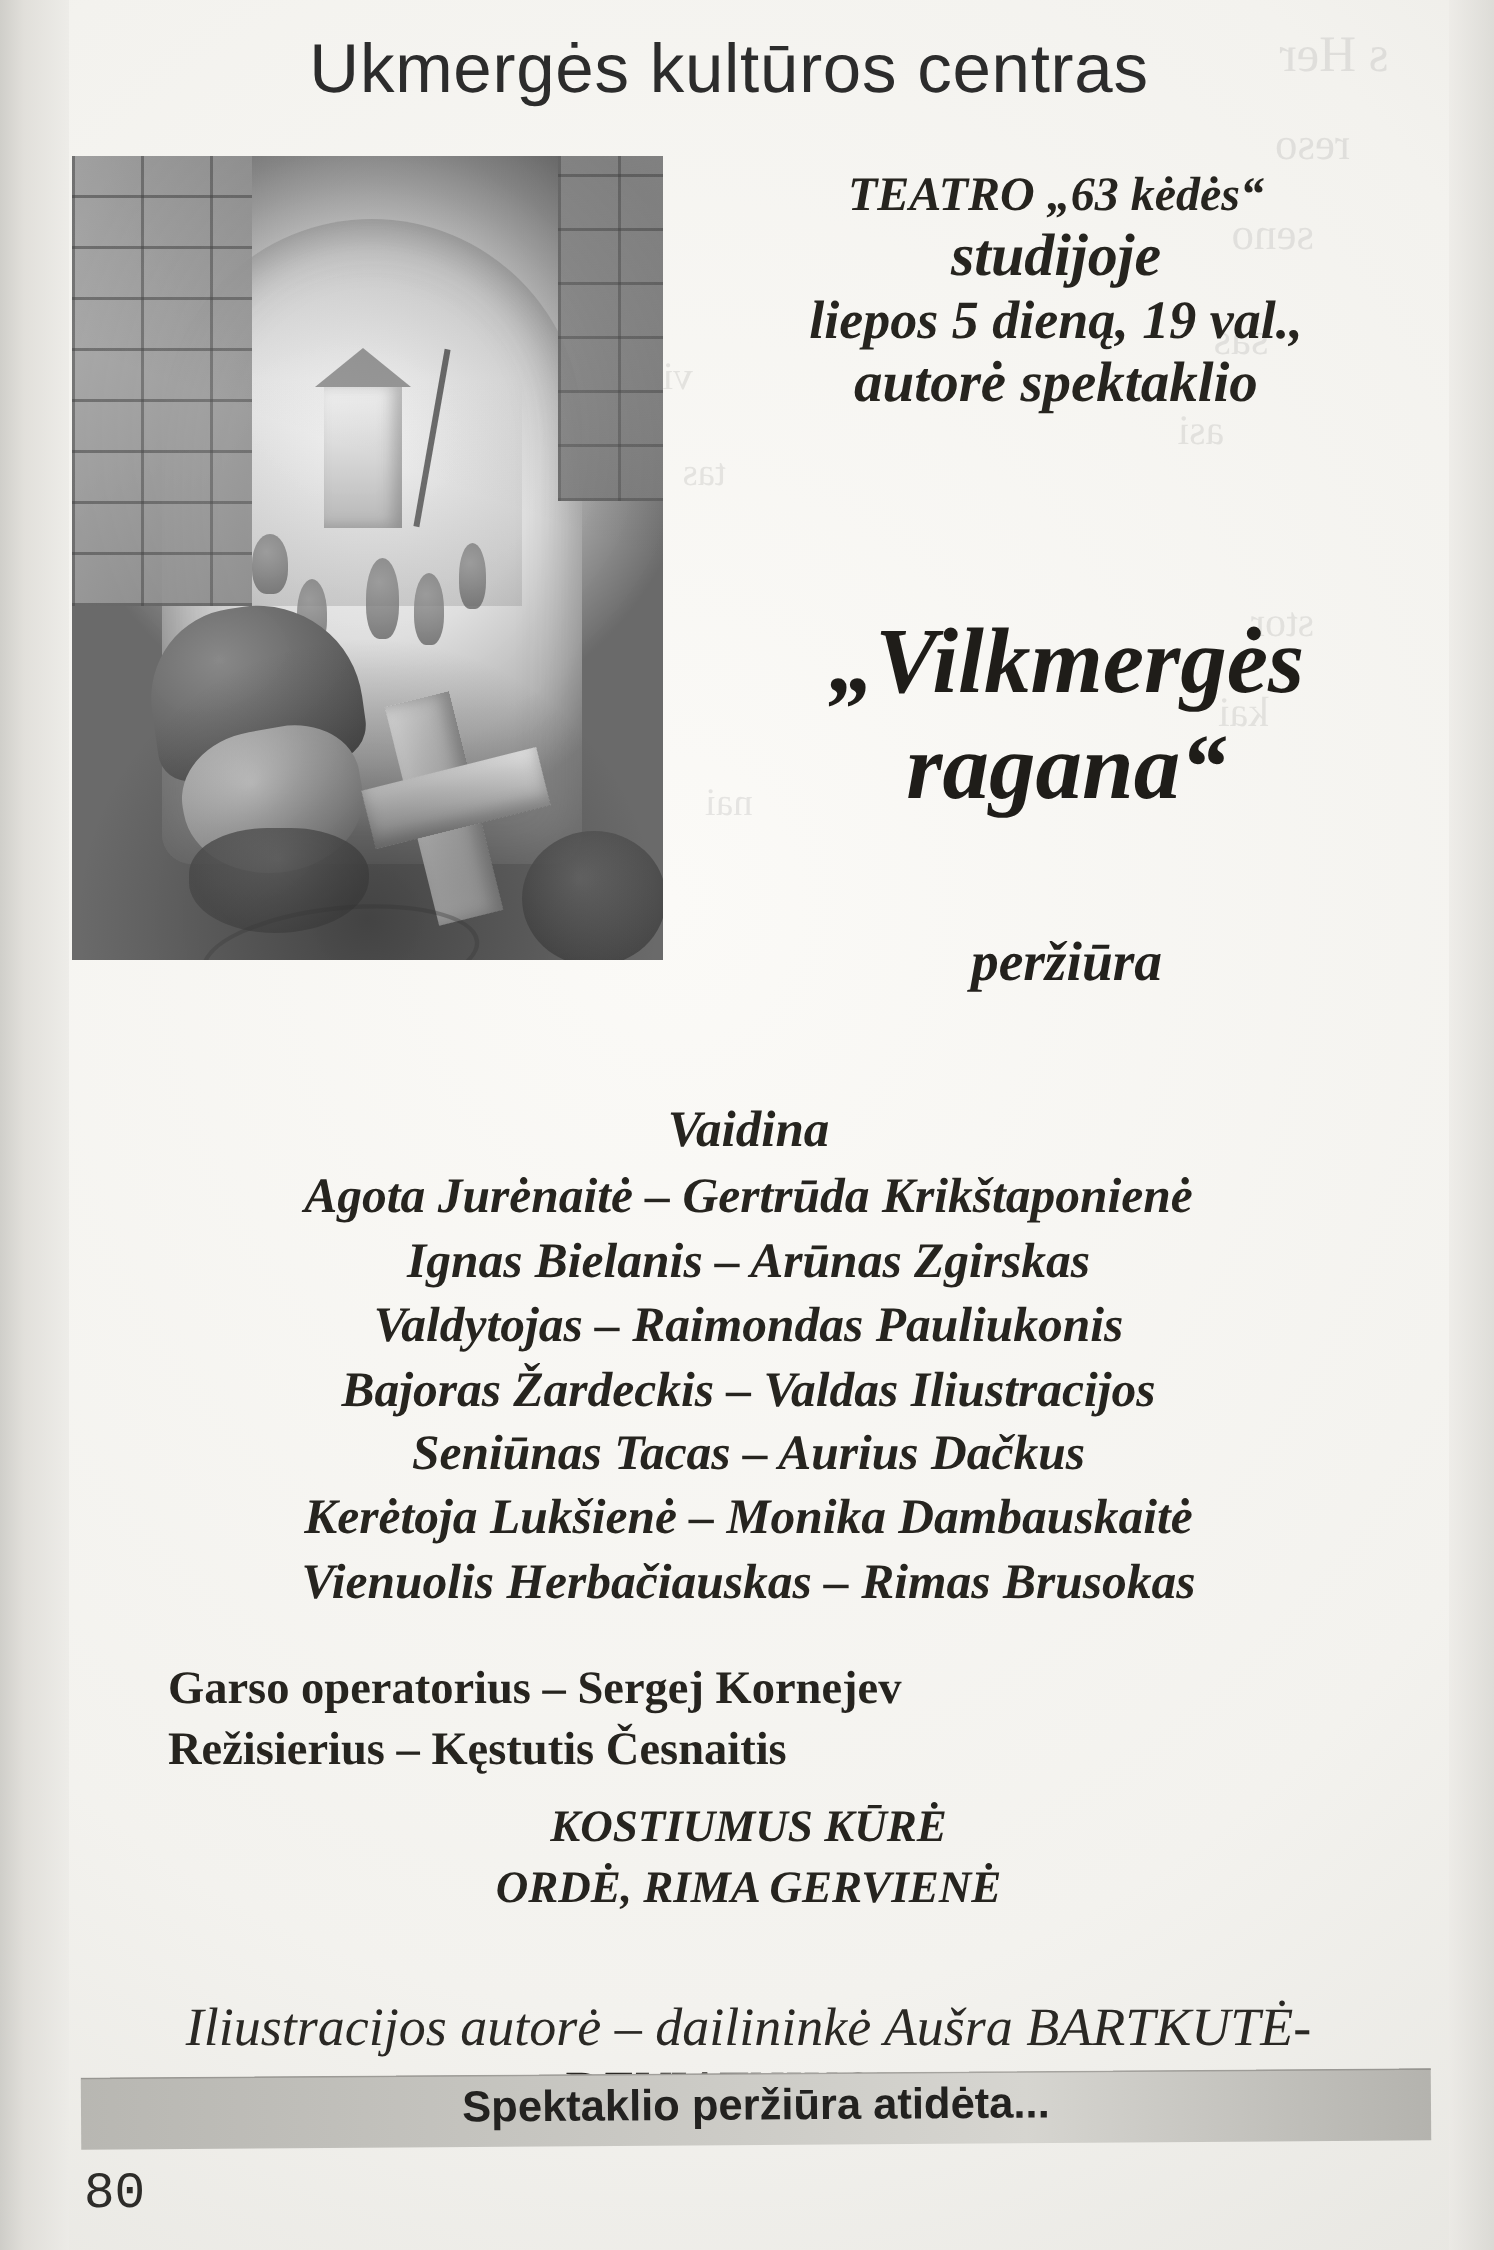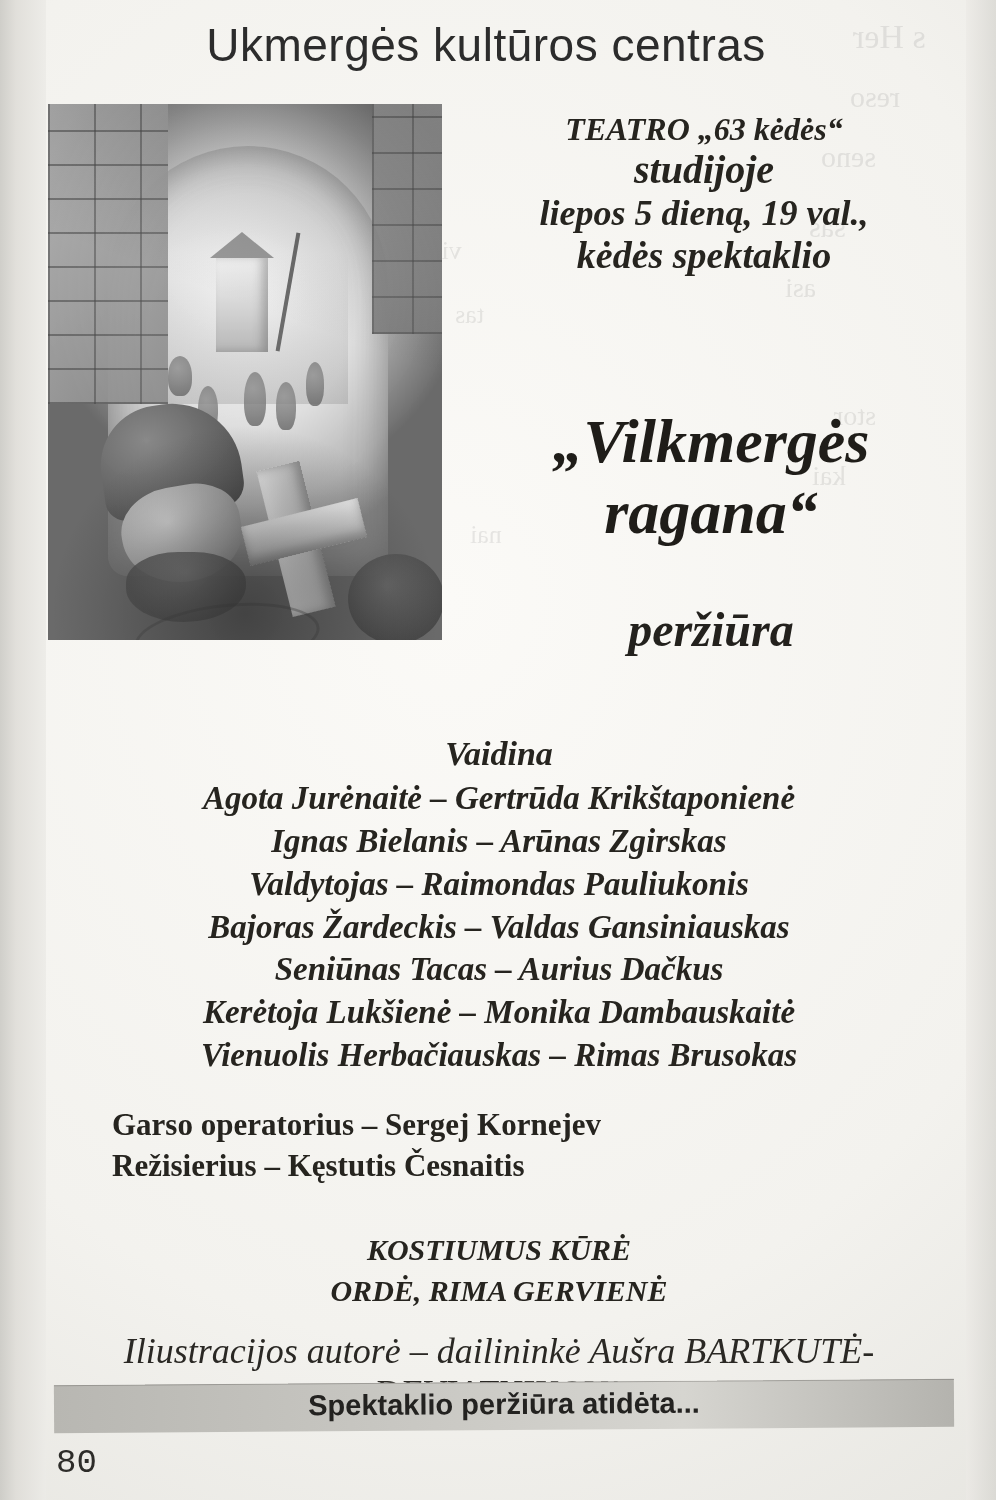--- a/index.html
+++ b/index.html
@@ -251,27 +251,27 @@
     font-family: "Liberation Serif", serif;
     font-style: italic;
     font-weight: bold;
     font-size: 62px;
     line-height: 1.15;
     color: #1f1d19;
   }
   .subtitle {
     position: absolute;
     left: 420px;
-    top: 602px;
+    top: 620px;
     width: 490px;
     text-align: center;
     font-family: "Liberation Serif", serif;
     font-style: italic;
     font-weight: bold;
-    font-size: 48px;
+    font-size: 37px;
     color: #23211d;
   }
 
   
   .cast {
     position: absolute;
     left: 0;
     top: 688px;
     width: 906px;
     text-align: center;
@@ -301,21 +301,21 @@
     position: absolute;
     left: 0;
     top: 1198px;
     width: 906px;
     text-align: center;
     font-family: "Liberation Serif", serif;
     font-style: italic;
     font-weight: bold;
     color: #26241f;
   }
-  .costumes .c-head { font-size: 30px; line-height: 1.36; margin-top: 32px; }
+  .costumes .c-head { font-size: 30px; line-height: 1.36; }
   .costumes .c-line { font-size: 30px; line-height: 1.36; }
 
   .illustrator {
     position: absolute;
     left: 0;
     top: 1330px;
     width: 906px;
     text-align: center;
     font-family: "Liberation Serif", serif;
     font-style: italic;
@@ -395,36 +395,36 @@
       <div class="ill-cross"></div>
       <div class="ill-head2"></div>
       <div class="ill-swirl"></div>
       <div class="ill-layer ill-shadow"></div>
     </div>
 
     <div class="announce">
       <div class="l1">TEATRO „63 kėdės“</div>
       <div class="l2">studijoje</div>
       <div class="l3">liepos 5 dieną, 19 val.,</div>
-      <div class="l4">kėdės spektaklio</div>
+      <div class="l4">autorė spektaklio</div>
     </div>
 
     <div class="title-big">
       <div>„Vilkmergės</div>
       <div>ragana“</div>
     </div>
 
     <div class="subtitle">peržiūra</div>
 
     <div class="cast">
       <div class="cast-head">Vaidina</div>
       <div class="cast-line">Agota Jurėnaitė – Gertrūda Krikštaponienė</div>
       <div class="cast-line">Ignas Bielanis – Arūnas Zgirskas</div>
       <div class="cast-line">Valdytojas – Raimondas Pauliukonis</div>
-      <div class="cast-line">Bajoras Žardeckis – Valdas Gansiniauskas</div>
+      <div class="cast-line">Bajoras Žardeckis – Valdas Iliustracijos</div>
       <div class="cast-line">Seniūnas Tacas – Aurius Dačkus</div>
       <div class="cast-line">Kerėtoja Lukšienė – Monika Dambauskaitė</div>
       <div class="cast-line">Vienuolis Herbačiauskas – Rimas Brusokas</div>
     </div>
 
     <div class="crew">
       <div>Garso operatorius – Sergej Kornejev</div>
       <div>Režisierius – Kęstutis Česnaitis</div>
     </div>
 

